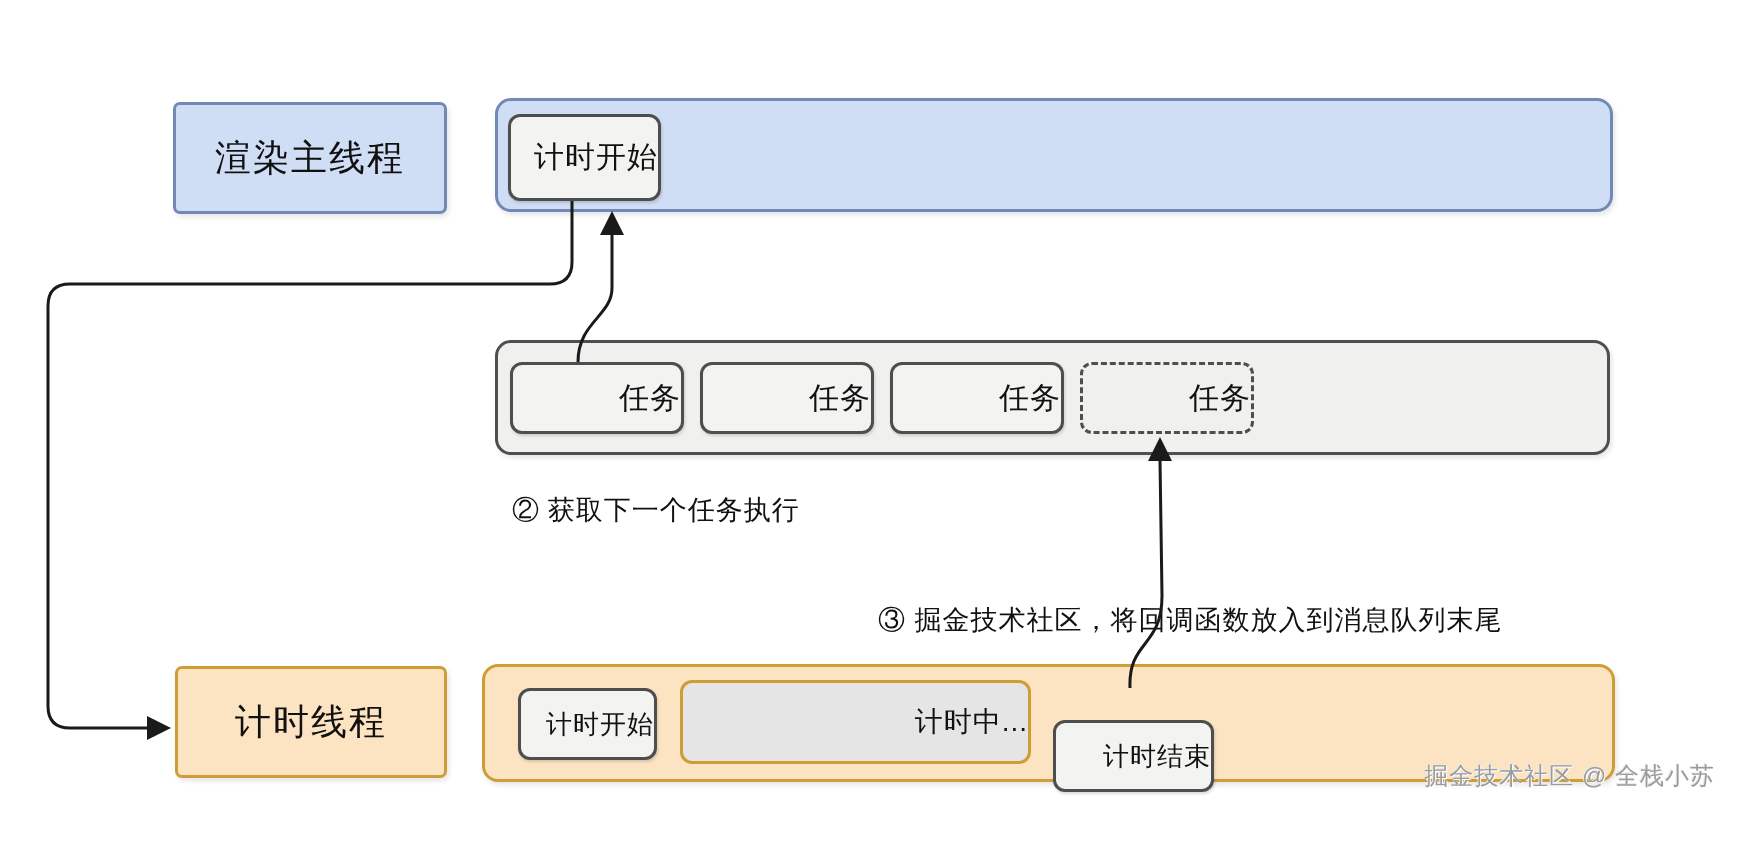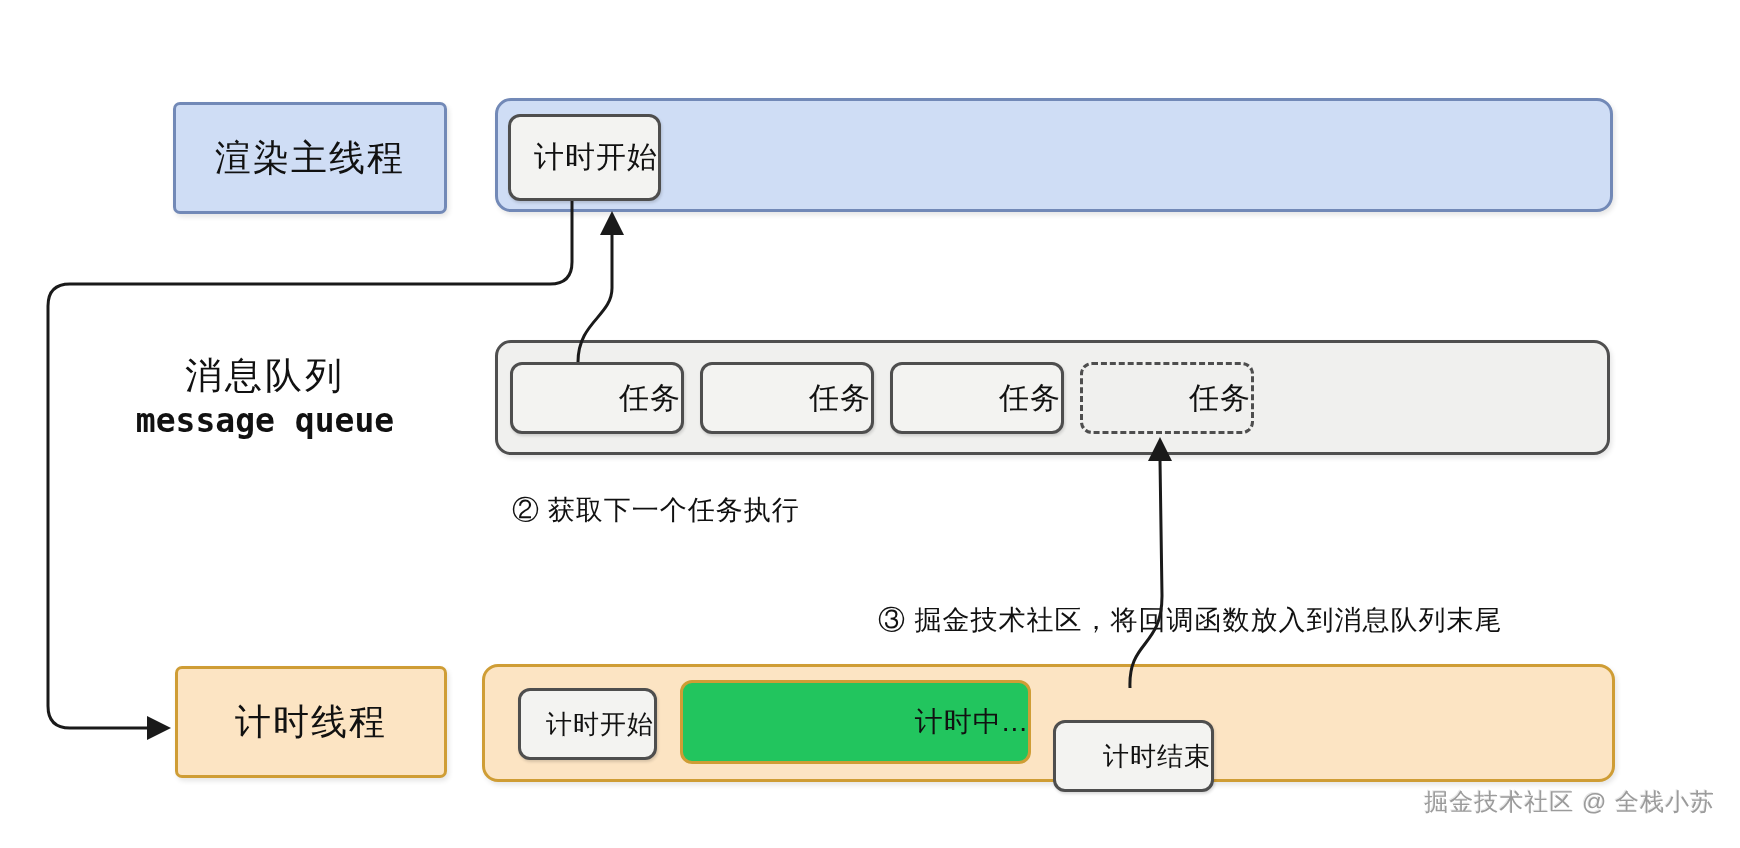--- a/index.html
+++ b/index.html
@@ -19,21 +19,21 @@
   }
   .blue{background:#cfddf5;border:3px solid #7289b7;}
   .gray: {}
   .bar.gray{background:#f0f0ee;border:3px solid #4f4f4f;}
   .orange{background:#fce4c3;border:3px solid #cf9d35;}
   .chip{
     position:absolute;display:flex;align-items:center;justify-content:flex-end;
     background:#f3f3f1;border:3px solid #4e4e4e;border-radius:12px;
     font-size:30px;letter-spacing:1px;box-shadow:1px 2px 3px rgba(0,0,0,0.15);
   }
-  .chip.orange-chip{background:#22c55e;border-color:#cf9d35;box-shadow:none;}
+  .chip.orange-chip{background:#e5e5e5;border-color:#cf9d35;box-shadow:none;}
   .chip.dashed{border-style:dashed;background:#f0f0ee;box-shadow:none;}
   .annotation{
     position:absolute;font-size:27px;color:#111;white-space:nowrap;letter-spacing:1px;
   }
   .queue-label{
     position:absolute;display:flex;flex-direction:column;align-items:center;
     text-align:center;line-height:1.3;
   }
   .queue-label .cjk{font-size:37px;font-weight:500;letter-spacing:3px;}
   .queue-label .mono{font-size:33px;font-weight:600;font-family:"DejaVu Sans Mono",monospace;}
@@ -61,24 +61,20 @@
 
   <div class="label-box blue" style="left:173px;top:102px;width:268px;height:106px;">
     <span>渲染主线程</span>
   </div>
   <div class="bar blue" style="left:495px;top:98px;width:1112px;height:108px;"></div>
   <div class="chip" style="left:508px;top:114px;width:147px;height:81px;">
     <span>计时开始</span>
   </div>
 
 
-  <div class="queue-label" style="left:95px;top:352px;width:340px;">
-    <div class="cjk">消息队列</div>
-    <div class="mono">message queue</div>
-  </div>
   <div class="bar gray" style="left:495px;top:340px;width:1109px;height:109px;"></div>
   <div class="chip" style="left:510px;top:362px;width:168px;height:66px;">
     <span>任务</span>
   </div>
   <div class="chip" style="left:700px;top:362px;width:168px;height:66px;">
     <span>任务</span>
   </div>
   <div class="chip" style="left:890px;top:362px;width:168px;height:66px;">
     <span>任务</span>
   </div>
@@ -97,15 +93,15 @@
   <div class="chip" style="left:518px;top:688px;width:133px;height:66px;font-size:26px;">
     <span>计时开始</span>
   </div>
   <div class="chip orange-chip" style="left:680px;top:680px;width:345px;height:78px;font-size:28px;">
     <span>计时中...</span>
   </div>
   <div class="chip" style="left:1053px;top:720px;width:155px;height:66px;font-size:26px;">
     <span>计时结束</span>
   </div>
 
-  <div class="watermark" style="right:25px;top:786px;margin-left:21px;">掘金技术社区 @ 全栈小苏</div>
+  <div class="watermark" style="right:25px;top:760px;margin-left:21px;">掘金技术社区 @ 全栈小苏</div>
 
 </div>
 
 </body></html>

